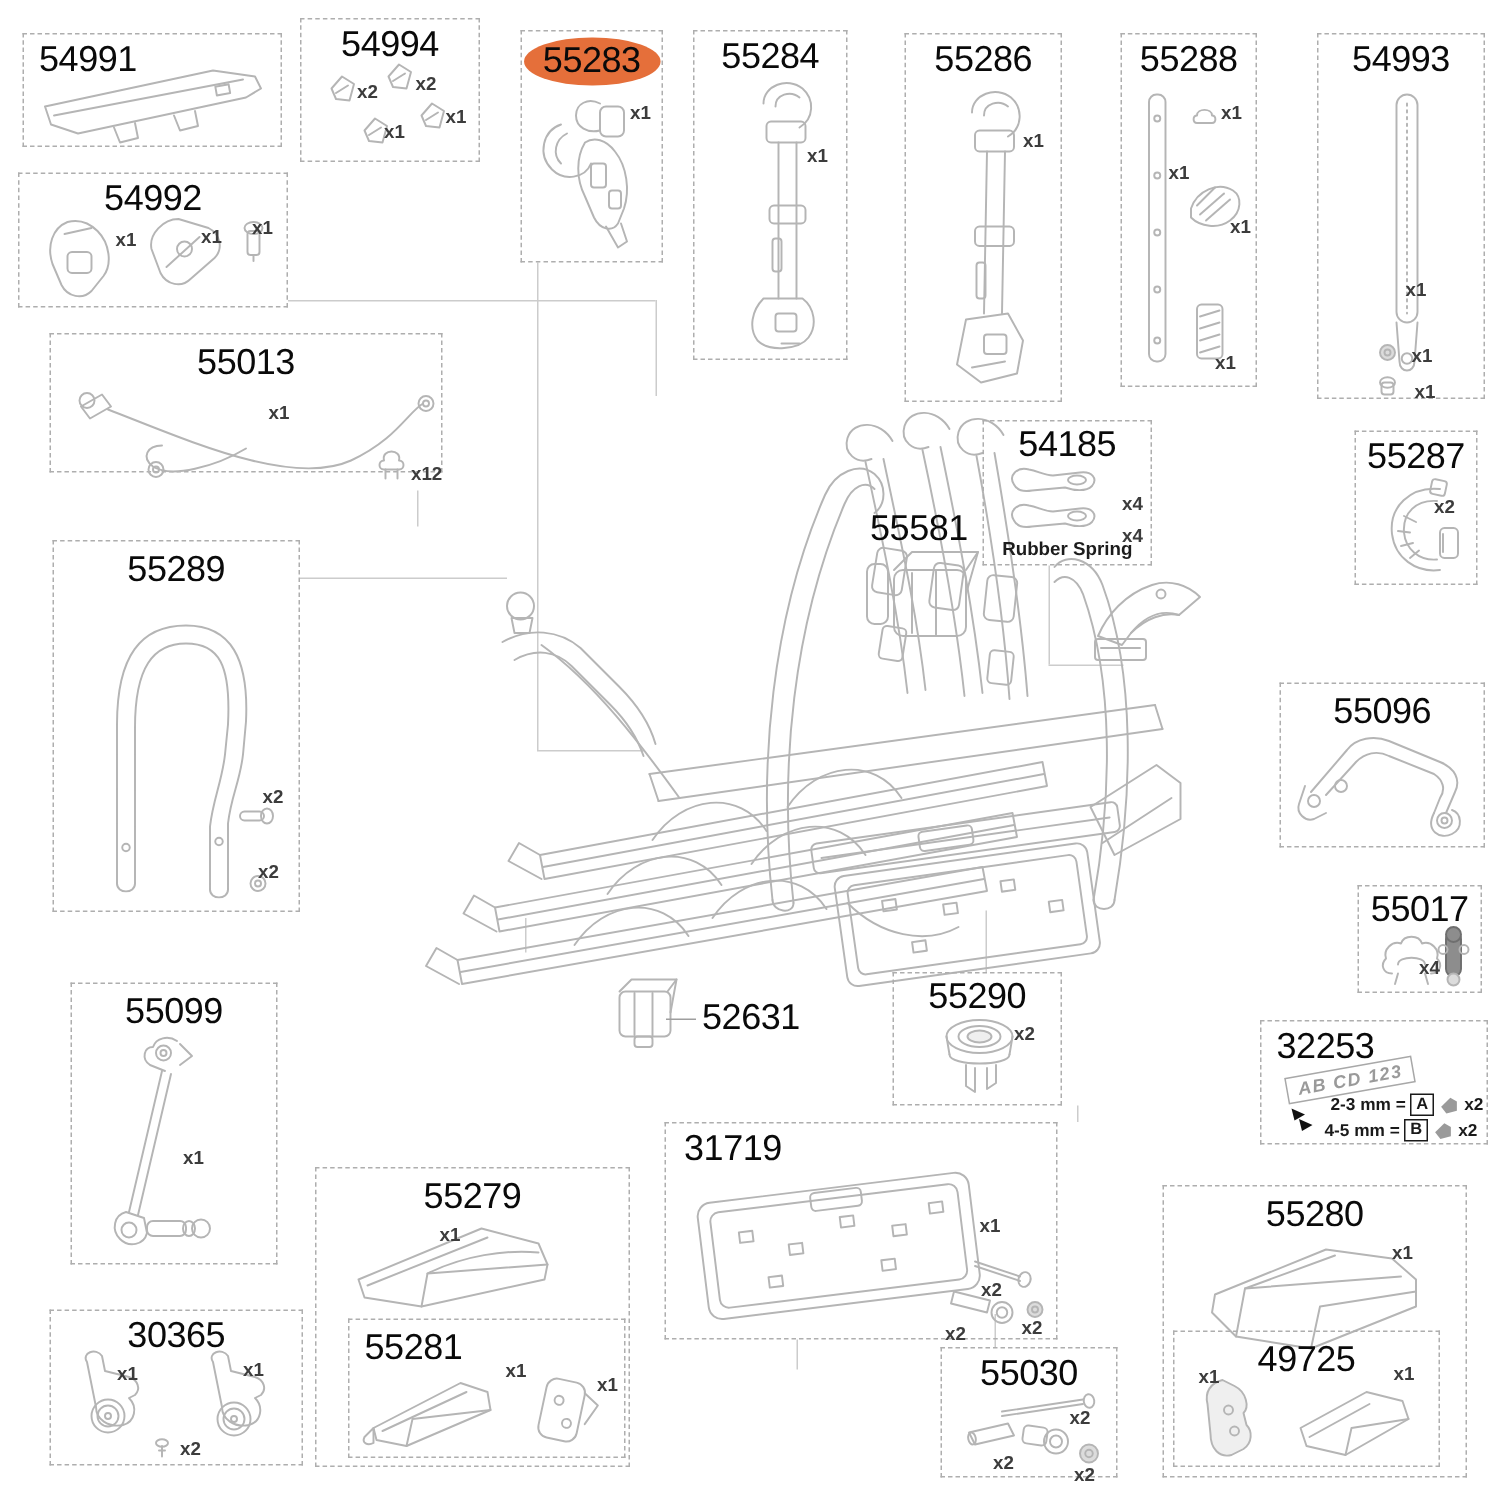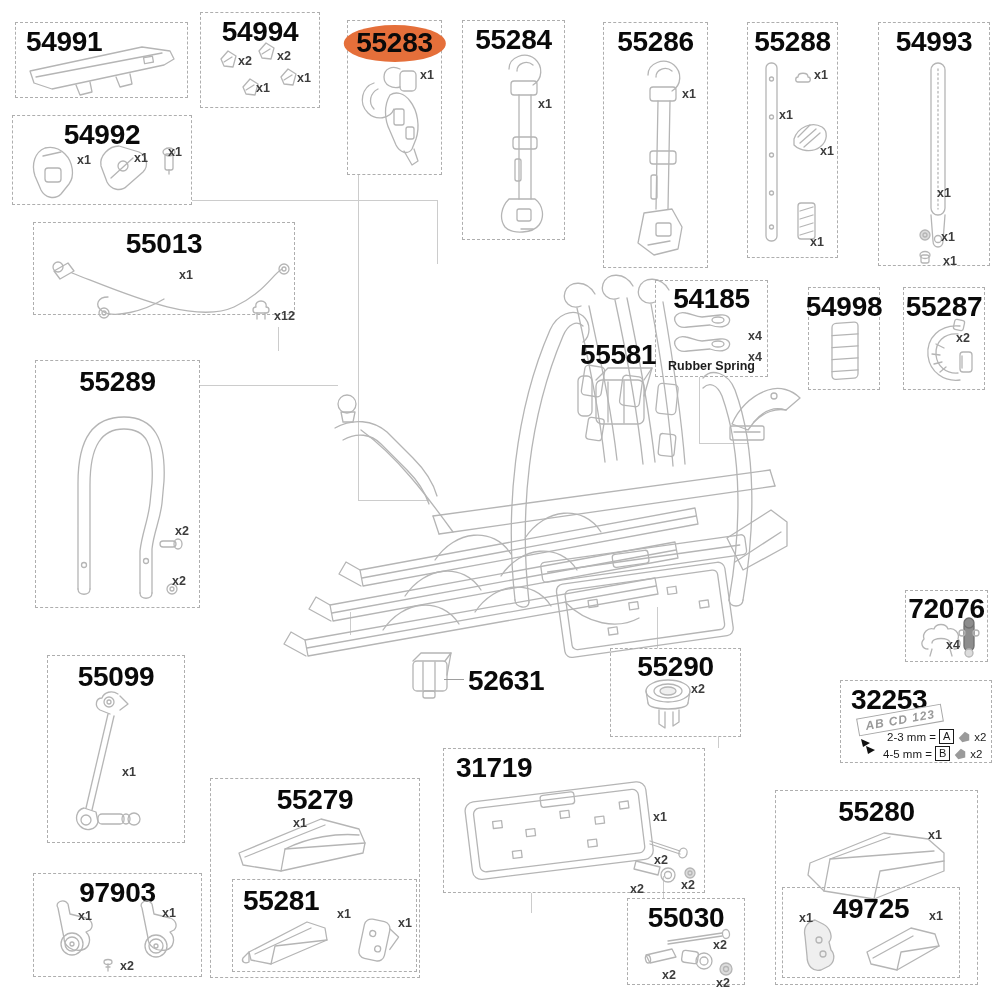--- a/index.html
+++ b/index.html
@@ -1,35 +1,35 @@
 <!DOCTYPE html>
 <html><head>
 <meta charset="utf-8">
 <style>
   *{margin:0;padding:0;box-sizing:border-box}
   html,body{width:1000px;height:1000px}
   body{position:relative;background:#ffffff;font-family:"Liberation Sans",sans-serif;overflow:hidden}
   .stage{position:absolute;left:0;top:0;width:1000px;height:1000px}
   .pbox{position:absolute;border:1px dashed #aeaeae;background:transparent}
-  .pnum{position:absolute;font-weight:bold;font-size:28px;color:#0a0a0a;white-space:nowrap;letter-spacing:-0.3px;line-height:1.1}
+  .pnum{position:absolute;font-weight:normal;font-size:24px;color:#0a0a0a;white-space:nowrap;letter-spacing:-0.3px;line-height:1.1}
   .pnum.center{left:50%;transform:translateX(-50%)}
   .pnum.hl{background:#e56f3a;border-radius:50%;padding:3px 13px}
   .pnum.free{position:absolute}
   .qty{position:absolute;font-size:12.5px;font-weight:600;color:#3c3c3c;white-space:nowrap;line-height:1}
   .caption{position:absolute;font-weight:bold;font-size:12.5px;color:#1c1c1c;white-space:nowrap}
   .cl{position:absolute;background:#cccccc}
   .leader{position:absolute;background:#9e9e9e}
   svg.part{position:absolute;overflow:visible}
   .ln{stroke:#b5b5b5;fill:none;stroke-width:1.3;stroke-linecap:round;stroke-linejoin:round}
   .ln rect,.ln path,.ln circle,.ln ellipse,.ln line{stroke:#b5b5b5;fill:none;stroke-width:1.3;stroke-linecap:round;stroke-linejoin:round}
   .fillL{fill:#efefef !important}
   .fillM{fill:#dcdcdc !important}
   .dark{fill:#8d8d8d !important;stroke:#6f6f6f !important}
   .plate{position:absolute;border:1.5px solid #a8a8a8;color:#9a9a9a;font-weight:bold;font-style:italic;font-size:12px;padding:1px 7px;background:#fff;transform:rotate(-10deg);letter-spacing:1px;white-space:nowrap}
-  .srow{position:absolute;display:flex;align-items:center;gap:3px;font-size:11.5px;font-weight:normal;color:#1a1a1a;white-space:nowrap}
+  .srow{position:absolute;display:flex;align-items:center;gap:3px;font-size:11.5px;font-weight:bold;color:#1a1a1a;white-space:nowrap}
   .letterbox{border:1.5px solid #1a1a1a;padding:0 3px;font-size:11px;background:#fff;line-height:13px}
 </style>
 </head>
 <body>
 
 <div class="stage">
 
   <div class="cl" style="left:192px;top:200px;width:245px;height:1px"></div>
   <div class="cl" style="left:437px;top:200px;width:1px;height:64px"></div>
   <div class="cl" style="left:358px;top:175px;width:1px;height:325px"></div>
@@ -301,29 +301,20 @@
         <ellipse cx="50" cy="13" rx="6" ry="3"></ellipse>
         <path d="M8,40 C4,34 10,28 18,30 C24,31 28,34 34,34 L52,32 C60,31 64,36 60,41 C56,45 48,44 42,42 L20,44 C14,45 10,44 8,40 Z"></path>
         <ellipse cx="50" cy="37" rx="6" ry="3"></ellipse>
       </g>
     </svg>
     <span class="qty" style="left:92px;top:49px">x4</span>
     <span class="qty" style="left:92px;top:70px">x4</span>
     <span class="caption center" style="left:50%;transform:translateX(-50%);top:78px">Rubber Spring</span>
   </div>
 
-  <div class="pbox" style="left:808px;top:287px;width:72px;height:103px">
-    <span class="pnum center" style="top:4px">54998</span>
-    <svg class="part" style="left:18px;top:30px" width="40" height="66" viewBox="0 0 40 66">
-      <g class="ln" transform="skewY(-4)">
-        <rect x="5" y="6" width="26" height="56" rx="4"></rect>
-        <path d="M5,18 h26 M5,30 h26 M5,42 h26 M5,54 h26"></path>
-      </g>
-    </svg>
-  </div>
 
   <div class="pbox" style="left:903px;top:287px;width:82px;height:103px">
     <span class="pnum center" style="top:4px">55287</span>
     <svg class="part" style="left:12px;top:30px" width="60" height="68" viewBox="0 0 60 68">
       <g class="ln">
         <path d="M44,8 C24,6 10,20 12,38 C14,54 28,64 44,62"></path>
         <path d="M42,16 C28,15 19,24 20,37 C21,48 30,56 42,55"></path>
         <path d="M20,26 L28,30 M16,36 L24,37 M18,46 L26,44 M24,54 L30,49"></path>
         <rect x="38" y="2" width="10" height="10" rx="2" transform="rotate(12 43 7)"></rect>
         <rect x="44" y="34" width="12" height="20" rx="3"></rect>
@@ -357,23 +348,38 @@
         <rect x="110" y="148" width="16" height="6" rx="3"></rect>
           <ellipse cx="128" cy="151" rx="4" ry="5"></ellipse>
         <circle cx="122" cy="196" r="5"></circle>
           <circle cx="122" cy="196" r="2"></circle>
       </g>
     </svg>
     <span class="qty" style="left:139px;top:164px">x2</span>
     <span class="qty" style="left:136px;top:214px">x2</span>
   </div>
 
+  <div class="pbox" style="left:853px;top:455px;width:137px;height:110px">
+    <span class="pnum center" style="top:6px">55096</span>
+    <svg class="part" style="left:10px;top:28px" width="118" height="78" viewBox="0 0 118 78">
+      <g class="ln">
+        <path d="M10,44 L34,16 C40,8 52,6 62,10 L96,24 C106,28 110,36 106,44 L100,58"></path>
+        <path d="M20,46 L40,24 C46,18 54,16 62,20 L92,32 C98,36 100,42 96,48 L92,58"></path>
+        <path d="M6,40 L2,52 C0,58 6,64 12,62 L20,58"></path>
+        <circle cx="12" cy="50" r="4"></circle>
+          <circle cx="30" cy="40" r="4"></circle>
+        <path d="M92,58 C86,70 96,76 104,72 C112,68 110,58 104,56"></path>
+        <circle cx="99" cy="63" r="5"></circle>
+          <circle cx="99" cy="63" r="2"></circle>
+      </g>
+    </svg>
+  </div>
 
   <div class="pbox" style="left:905px;top:590px;width:83px;height:72px">
-    <span class="pnum center" style="top:3px">72076</span>
+    <span class="pnum center" style="top:3px">55017</span>
     <svg class="part" style="left:8px;top:24px" width="66" height="46" viewBox="0 0 66 46">
       <g class="ln">
         <path d="M14,34 C8,34 6,28 10,24 C8,18 14,12 20,14 C22,8 32,8 34,14 C40,12 46,18 44,24 C48,28 46,34 40,34"></path>
         <path d="M18,34 L16,41 M36,34 L38,41"></path>
         <path d="M18,28 C18,22 36,22 36,28"></path>
         <rect class="dark" x="50" y="6" width="10" height="30" rx="5"></rect>
         <circle class="dark" cx="55" cy="8" r="5"></circle>
           <circle class="fillM" cx="55" cy="38" r="4"></circle>
         <circle cx="48" cy="18" r="3"></circle>
           <circle cx="62" cy="18" r="3"></circle>
@@ -433,21 +439,21 @@
       <rect x="8" y="16" width="34" height="30" rx="4"></rect>
       <path d="M8,16 L16,8 L46,8 L40,16"></path>
       <path d="M46,8 L42,30"></path>
       <path d="M18,17 v28 M30,17 v29"></path>
       <rect x="18" y="46" width="12" height="7" rx="2"></rect>
     </g>
   </svg>
   <div class="leader" style="left:444px;top:679px;width:20px;height:1px"></div>
   <span class="pnum free" style="left:468px;top:666px">52631</span>
 
-  <div class="pbox" style="left:610px;top:648px;width:131px;height:89px">
+  <div class="pbox" style="left:595px;top:648px;width:113px;height:89px">
     <span class="pnum center" style="top:3px">55290</span>
     <svg class="part" style="left:26px;top:26px" width="62" height="60" viewBox="0 0 62 60">
       <g class="ln">
         <ellipse cx="31" cy="16" rx="22" ry="11"></ellipse>
         <ellipse cx="31" cy="16" rx="14" ry="7"></ellipse>
         <ellipse class="fillL" cx="31" cy="16" rx="8" ry="4"></ellipse>
         <path d="M9,16 L11,28 M53,16 L51,28"></path>
         <path d="M11,28 C11,36 51,36 51,28"></path>
         <path d="M22,35 L22,49 L28,53 L28,37"></path>
         <path d="M36,37 L36,51 L42,47 L42,35"></path>
@@ -515,21 +521,21 @@
             <circle cx="138" cy="42" r="3"></circle>
           <path d="M146,20 L156,26 L150,40"></path>
         </g>
       </g>
     </svg>
     <span class="qty" style="left:104px;top:28px">x1</span>
     <span class="qty" style="left:165px;top:37px">x1</span>
   </div>
 
   <div class="pbox" style="left:33px;top:873px;width:169px;height:104px">
-    <span class="pnum center" style="top:4px">97903</span>
+    <span class="pnum center" style="top:4px">30365</span>
     <svg class="part" style="left:8px;top:24px" width="152" height="78" viewBox="0 0 152 78">
       <g class="ln">
         <path d="M16,10 C12,4 22,0 26,6 L28,16 L44,20 C50,22 52,28 48,32 L44,34 C50,40 48,50 40,52 C30,54 22,48 22,40 L20,30 Z"></path>
         <circle cx="30" cy="46" r="11"></circle>
           <circle cx="30" cy="46" r="7"></circle>
           <circle cx="30" cy="46" r="2"></circle>
         <path d="M100,10 C96,4 106,0 110,6 L112,16 L128,20 C134,22 136,28 132,32 L128,34 C134,40 132,50 124,52 C114,54 106,48 106,40 L104,30 Z"></path>
         <circle cx="114" cy="48" r="11"></circle>
           <circle cx="114" cy="48" r="7"></circle>
           <circle cx="114" cy="48" r="2"></circle>

